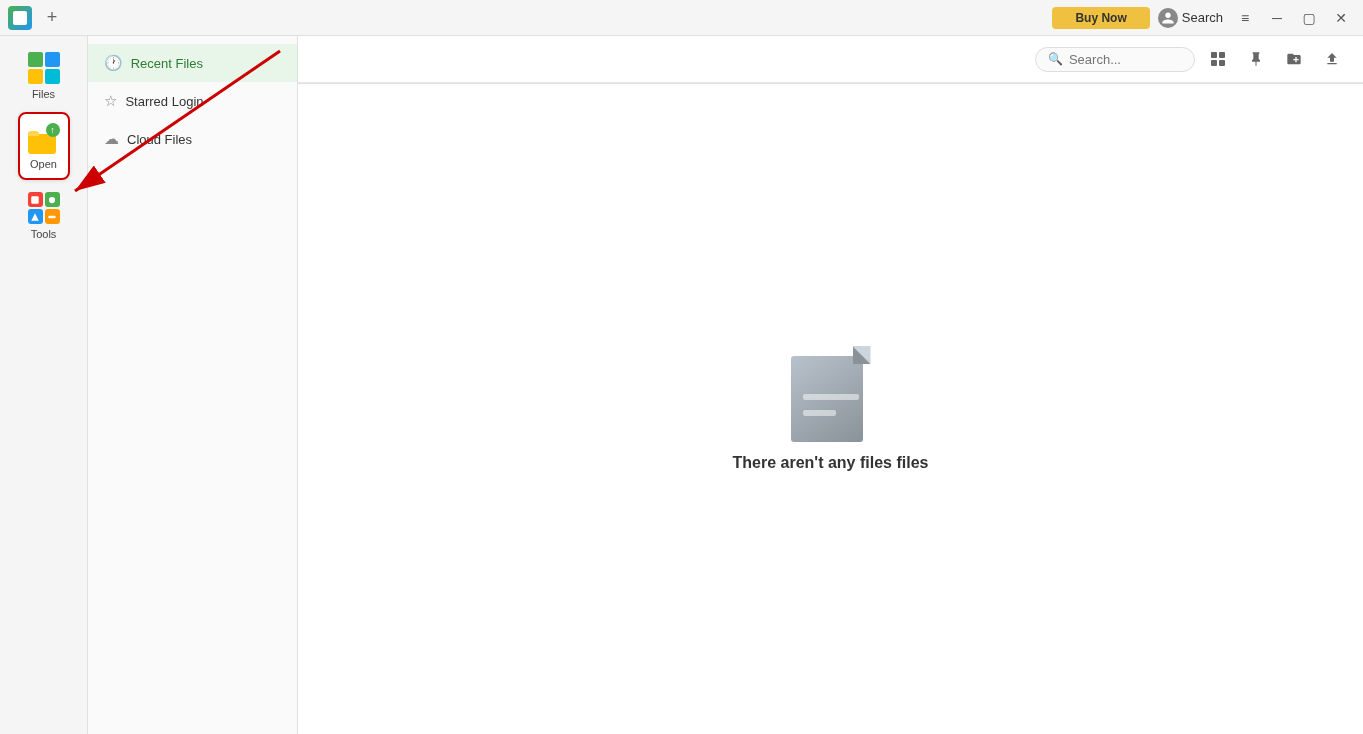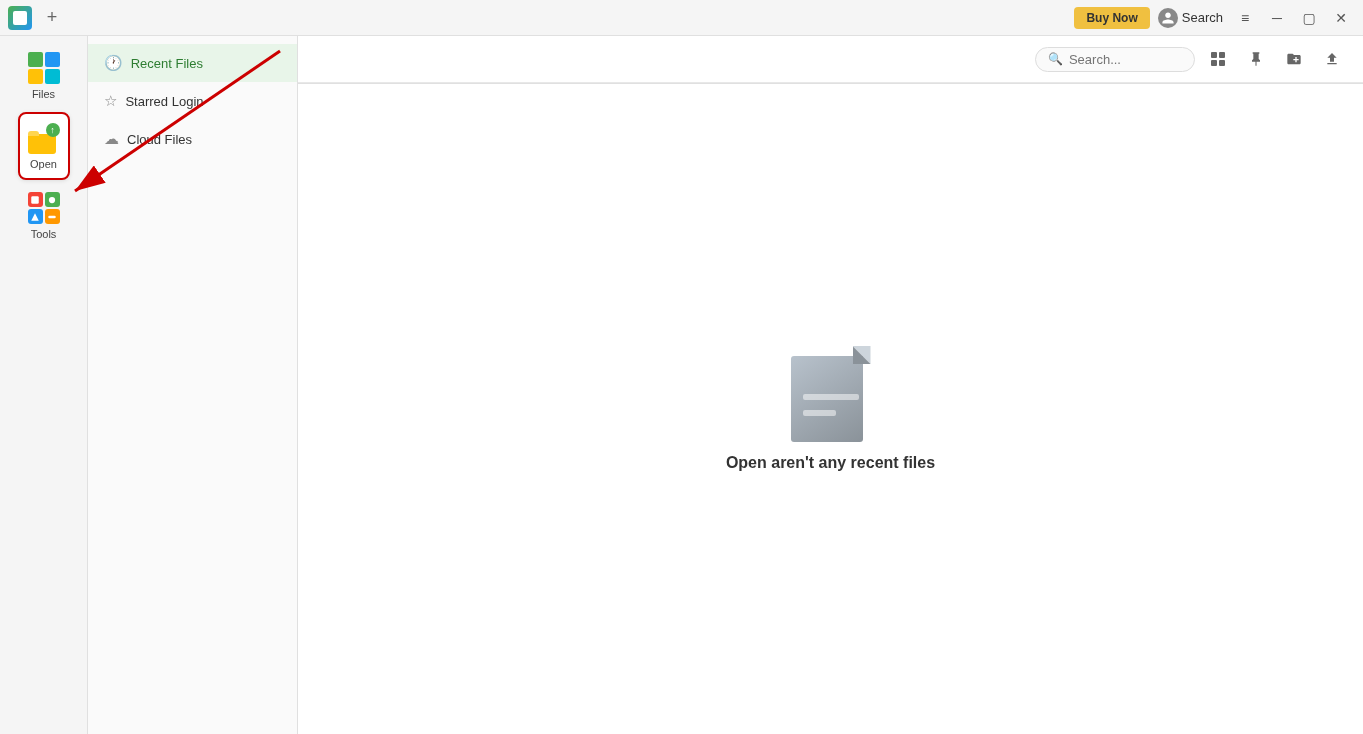--- a/index.html
+++ b/index.html
@@ -22,21 +22,21 @@
       background: white; border-radius: 2px;
       position: relative;
     }
     .new-tab-btn {
       width: 24px; height: 24px; border-radius: 50%; border: none;
       background: transparent; font-size: 18px; cursor: pointer;
       color: #666; display: flex; align-items: center; justify-content: center;
     }
     .title-bar-right { display: flex; align-items: center; gap: 8px; }
     .buy-now-btn {
-      background: #f0c040; border: none; padding: 4px 12px;
+      background: #f0c040; border: none; padding: 4px 23px;
       border-radius: 4px; font-size: 12px; font-weight: 600; cursor: pointer; color: #333;
     }
     .login-btn {
       display: flex; align-items: center; gap: 4px;
       background: transparent; border: none; cursor: pointer;
       font-size: 13px; color: #333;
     }
     .avatar-icon {
       width: 20px; height: 20px; border-radius: 50%;
       background: #888; display: flex; align-items: center; justify-content: center;
@@ -291,21 +291,21 @@
 
         <div style="position:absolute; top:0; right:0; width:18px; height:18px; background:#cdd5dc; clip-path:polygon(0 0, 100% 100%, 100% 0);"></div>
 
         <div style="position:absolute; top:0; right:0; width:18px; height:18px; background:#8a9299; clip-path:polygon(0 0, 100% 100%, 0 100%);"></div>
 
         <div style="position:absolute; bottom:26px; left:12px; right:12px;">
           <div style="height:6px; background:rgba(255,255,255,0.5); border-radius:2px; margin-bottom:10px;"></div>
           <div style="height:6px; background:rgba(255,255,255,0.5); border-radius:2px; width:60%;"></div>
         </div>
       </div>
-      <div class="empty-title">Open aren't any recent files</div>
+      <div class="empty-title">There aren't any files files</div>
     </div>
   </div>
 </div>
 
 <svg class="arrow-overlay" viewBox="0 0 320 260" xmlns="http://www.w3.org/2000/svg" style="position:fixed; top:36px; left:0; width:320px; height:260px; pointer-events:none; z-index:100;">
 
   <defs>
     <marker id="arrowhead" markerWidth="10" markerHeight="7" refX="10" refY="3.5" orient="auto">
       <polygon points="0 0, 10 3.5, 0 7" fill="#cc0000"></polygon>
     </marker>

